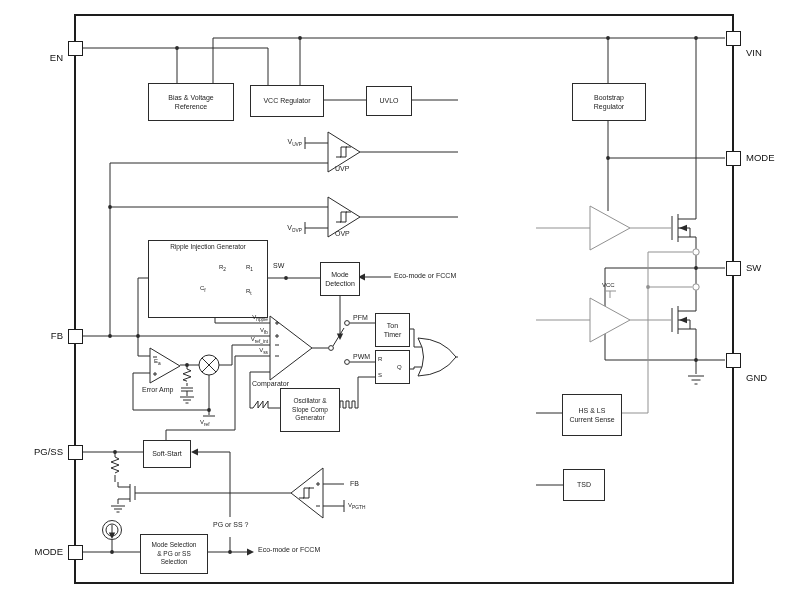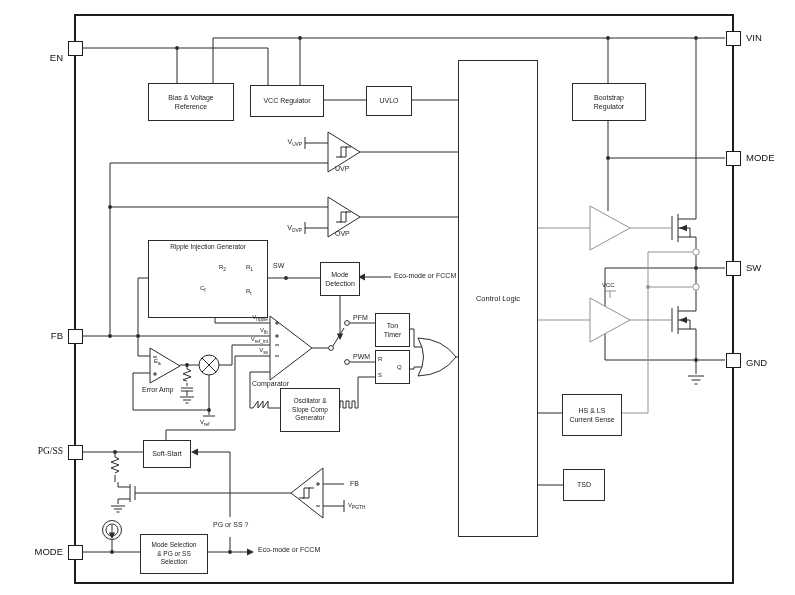--- a/index.html
+++ b/index.html
@@ -214,23 +214,20 @@
 <div class="blk" style="left:250px;top:85px;width:72px;height:30px;">
   <div>VCC Regulator</div>
 </div>
 <div class="blk" style="left:366px;top:86px;width:44px;height:28px;">
   <div>UVLO</div>
 </div>
 <div class="blk" style="left:572px;top:83px;width:72px;height:36px;">
   <div>Bootstrap</div>
   <div>Regulator</div>
 </div>
-<div class="blk" style="left:458px;top:60px;width:78px;height:475px;font-size:7.5px;">
-  <div>Control Logic</div>
-</div>
 <div class="blk" style="left:148px;top:240px;width:118px;height:76px;justify-content:flex-start;">
   <div class="sm" style="margin-top:2px;">Ripple Injection Generator</div>
 </div>
 <div class="blk" style="left:320px;top:262px;width:38px;height:32px;">
   <div>Mode</div>
   <div>Detection</div>
 </div>
 <div class="blk" style="left:375px;top:313px;width:33px;height:32px;">
   <div>Ton</div>
   <div>Timer</div>
@@ -264,26 +261,26 @@
 <div class="pin" style="left:67.5px;top:328.5px;"></div>
 <div class="pin" style="left:67.5px;top:444.5px;"></div>
 <div class="pin" style="left:67.5px;top:544.5px;"></div>
 <div class="pin" style="left:725.5px;top:30.5px;"></div>
 <div class="pin" style="left:725.5px;top:150.5px;"></div>
 <div class="pin" style="left:725.5px;top:260.5px;"></div>
 <div class="pin" style="left:725.5px;top:352.5px;"></div>
 
 <span class="pl plr" style="left:30px;top:53px;width:33px;">EN</span>
 <span class="pl plr" style="left:30px;top:331px;width:33px;">FB</span>
-<span class="pl plr" style="left:20px;top:447px;width:43px;font-family:Liberation Serif, serif;">PG/SS</span>
+<span class="pl plr" style="left:20px;top:447px;width:43px;">PG/SS</span>
 <span class="pl plr" style="left:20px;top:547px;width:43px;">MODE</span>
-<span class="pl" style="left:746px;top:33px;">VIN</span>
+<span class="pl" style="left:746px;top:48px;">VIN</span>
 <span class="pl" style="left:746px;top:153px;">MODE</span>
 <span class="pl" style="left:746px;top:263px;">SW</span>
-<span class="pl" style="left:746px;top:358px;text-align:center;">GND</span>
+<span class="pl" style="left:746px;top:373px;text-align:center;">GND</span>
 
 <span class="lb lbr" style="left:276px;top:138px;width:26px;"><span>V</span><sub>UVP</sub></span>
 <span class="lb" style="left:335px;top:165px;">UVP</span>
 <span class="lb lbr" style="left:276px;top:224px;width:26px;"><span>V</span><sub>OVP</sub></span>
 <span class="lb" style="left:335px;top:230px;">OVP</span>
 <span class="lb" style="left:273px;top:262px;">SW</span>
 <span class="lb" style="left:394px;top:272px;">Eco-mode or FCCM</span>
 <span class="lb tiny" style="left:219px;top:264px;"><span>R</span><sub>2</sub></span>
 <span class="lb tiny" style="left:246px;top:264px;"><span>R</span><sub>1</sub></span>
 <span class="lb tiny" style="left:200px;top:285px;"><span>C</span><sub>f</sub></span>

